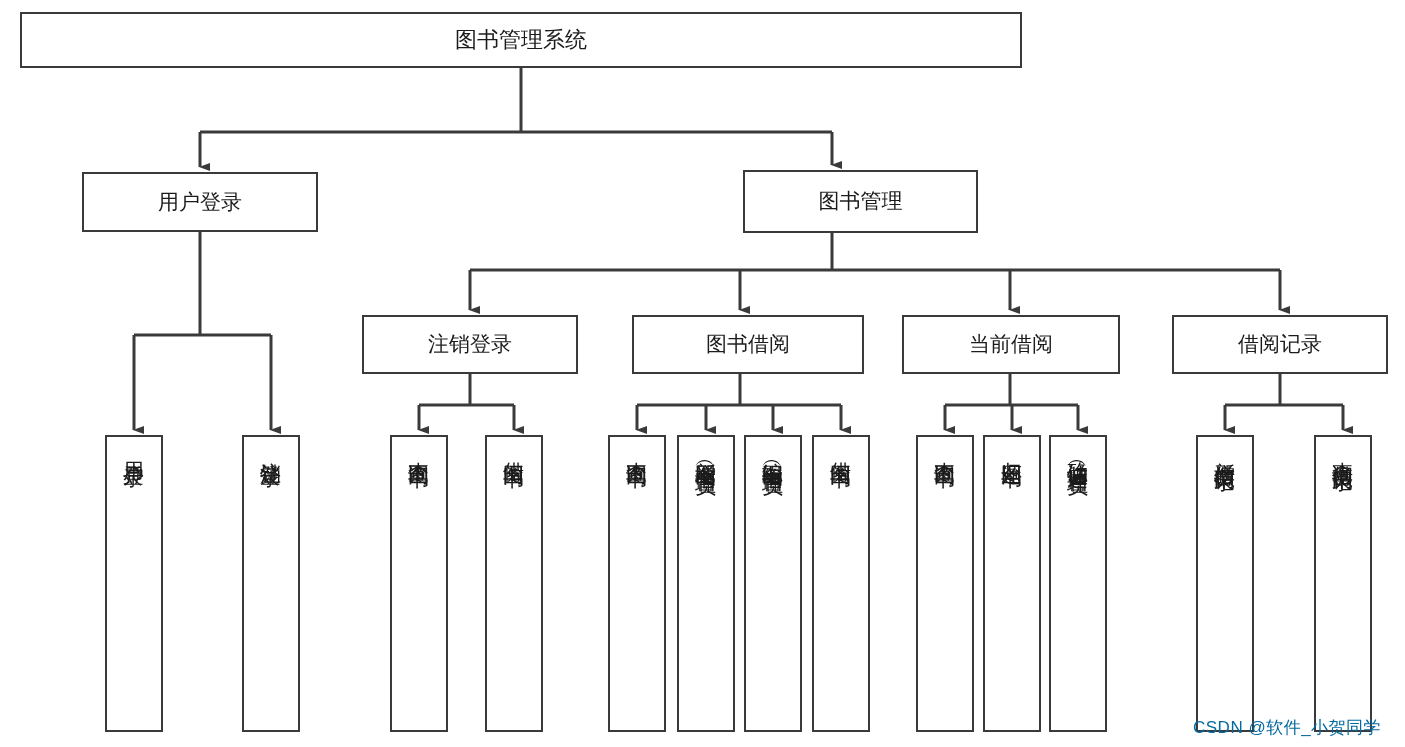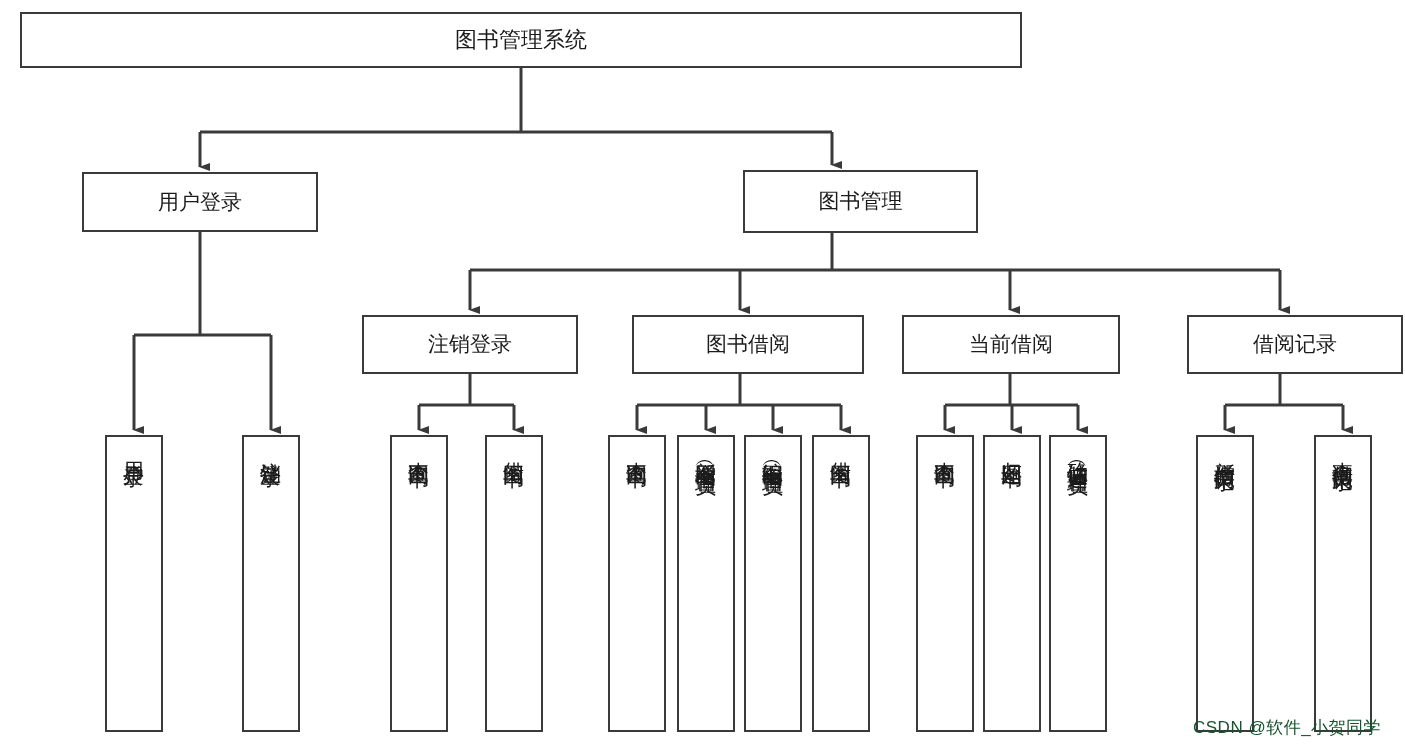--- a/index.html
+++ b/index.html
@@ -53,21 +53,21 @@
   }
   .node.vert .node-label {
     writing-mode: vertical-rl;
     text-orientation: upright;
     font-size: 21px;
     letter-spacing: 2px;
     line-height: 1;
   }
   .watermark {
     position: absolute;
-    color: #14532d;
+    color: #0369a1;
     font-size: 17px;
     white-space: nowrap;
     letter-spacing: 0.5px;
     user-select: none;
   }
 </style>
 </head>
 <body>
 
 <div id="diagram-root">
@@ -139,21 +139,21 @@
 
   <div class="node horiz" id="node-l3-0" style="left: 362px; top: 315px; width: 216px; height: 59px;">
     <span class="node-label">注销登录</span>
   </div>
   <div class="node horiz" id="node-l3-1" style="left: 632px; top: 315px; width: 232px; height: 59px;">
     <span class="node-label">图书借阅</span>
   </div>
   <div class="node horiz" id="node-l3-2" style="left: 902px; top: 315px; width: 218px; height: 59px;">
     <span class="node-label">当前借阅</span>
   </div>
-  <div class="node horiz" id="node-l3-3" style="left: 1172px; top: 315px; width: 216px; height: 59px; margin-left: 15px;">
+  <div class="node horiz" id="node-l3-3" style="left: 1172px; top: 315px; width: 216px; height: 59px;">
     <span class="node-label">借阅记录</span>
   </div>
 
   <div class="node vert" id="node-leaf-0" style="left: 105px; top: 435px; width: 58px; height: 297px;">
     <span class="node-label">用户登录</span>
   </div>
   <div class="node vert" id="node-leaf-1" style="left: 242px; top: 435px; width: 58px; height: 297px;">
     <span class="node-label">注销登录</span>
   </div>
   <div class="node vert" id="node-leaf-2" style="left: 390px; top: 435px; width: 58px; height: 297px;">

